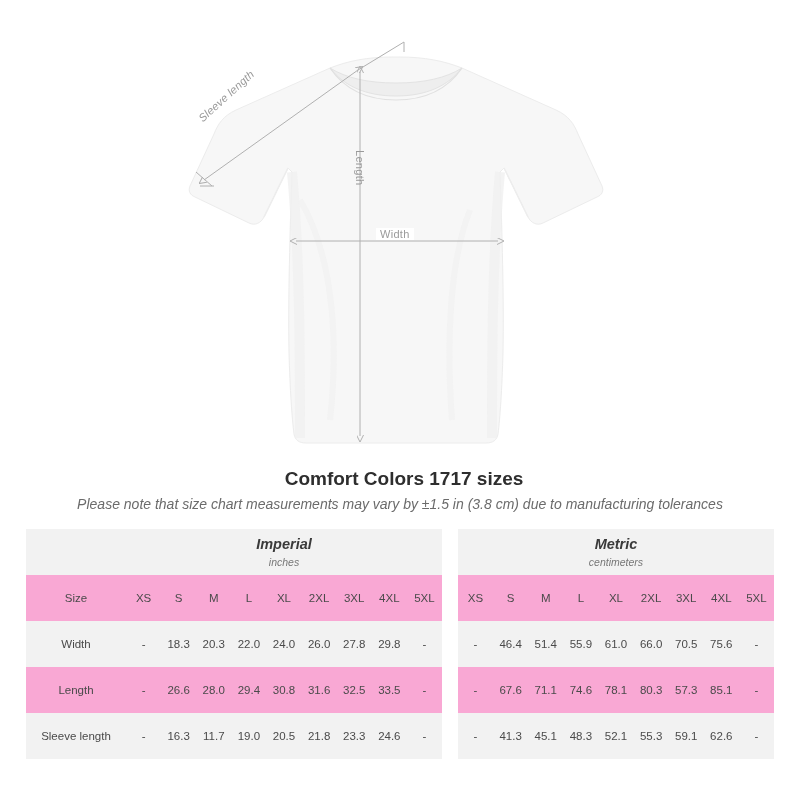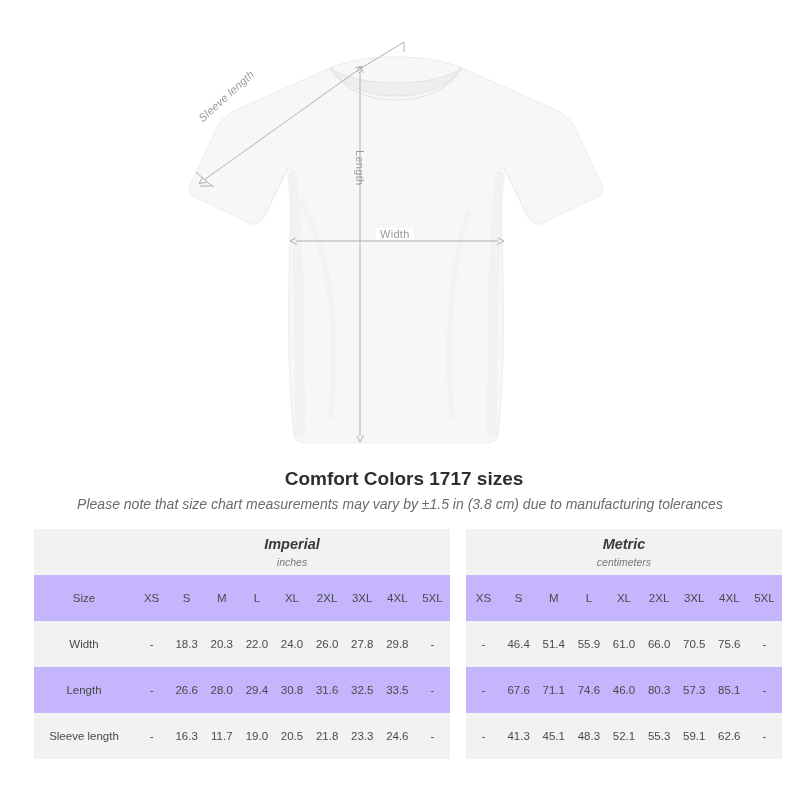--- a/index.html
+++ b/index.html
@@ -77,21 +77,21 @@
   .chart-note {
     font-size: 14px;
     font-style: italic;
     color: #6b6b6b;
     margin: 0;
   }
 
   
   .table-wrap {
     margin-top: 17px;
-    padding: 0 34px;
+    padding: 0 26px;
   }
   table.size-table {
     border-collapse: collapse;
     width: 748px;
     table-layout: fixed;
   }
   table.size-table td,
   table.size-table th {
     font-size: 11.5px;
     font-weight: normal;
@@ -115,21 +115,21 @@
     display: block;
     font-size: 10.5px;
     font-weight: normal;
     color: #777777;
     margin-top: 2px;
   }
   .row-shade td {
     background: #f2f2f2;
   }
   .row-plain td {
-    background: #c4b5fd;
+    background: #f9a8d4;
   }
   .rowhead {
     font-weight: bold;
     color: #333333;
     font-size: 12px;
   }
   .colhead {
     font-weight: bold;
     color: #333333;
     font-size: 11.5px;
@@ -305,21 +305,21 @@
           <td>30.8</td>
           <td>31.6</td>
           <td>32.5</td>
           <td>33.5</td>
           <td>-</td>
           <td class="sep"></td>
           <td>-</td>
           <td>67.6</td>
           <td>71.1</td>
           <td>74.6</td>
-          <td>46.0</td>
+          <td>78.1</td>
           <td>80.3</td>
           <td>57.3</td>
           <td>85.1</td>
           <td>-</td>
         </tr>
 
         <tr class="row-shade">
           <td class="rowhead">Sleeve length</td>
           <td>-</td>
           <td>16.3</td>

